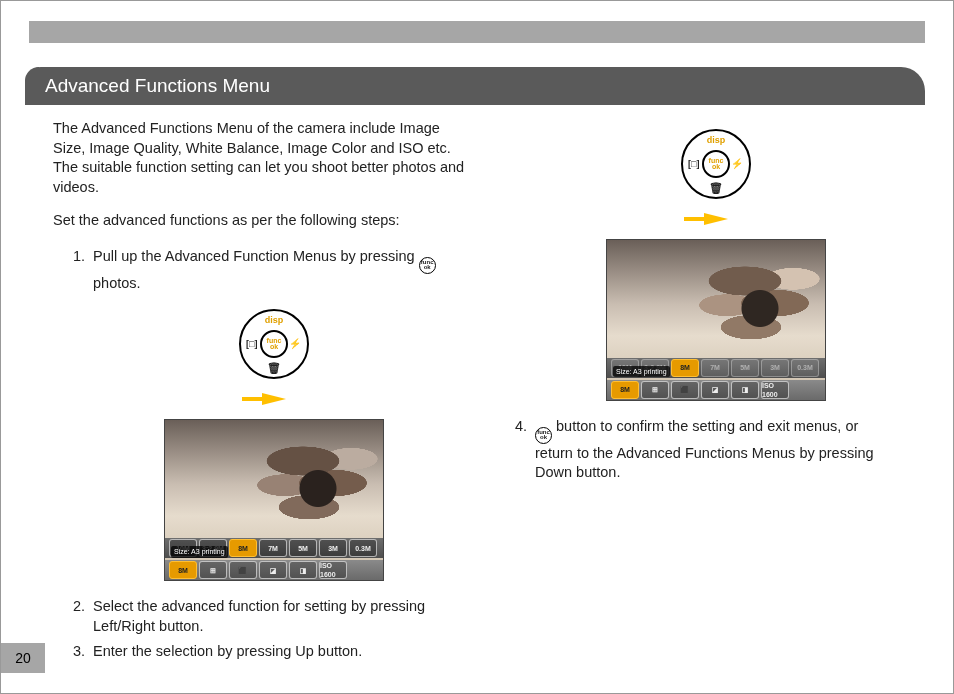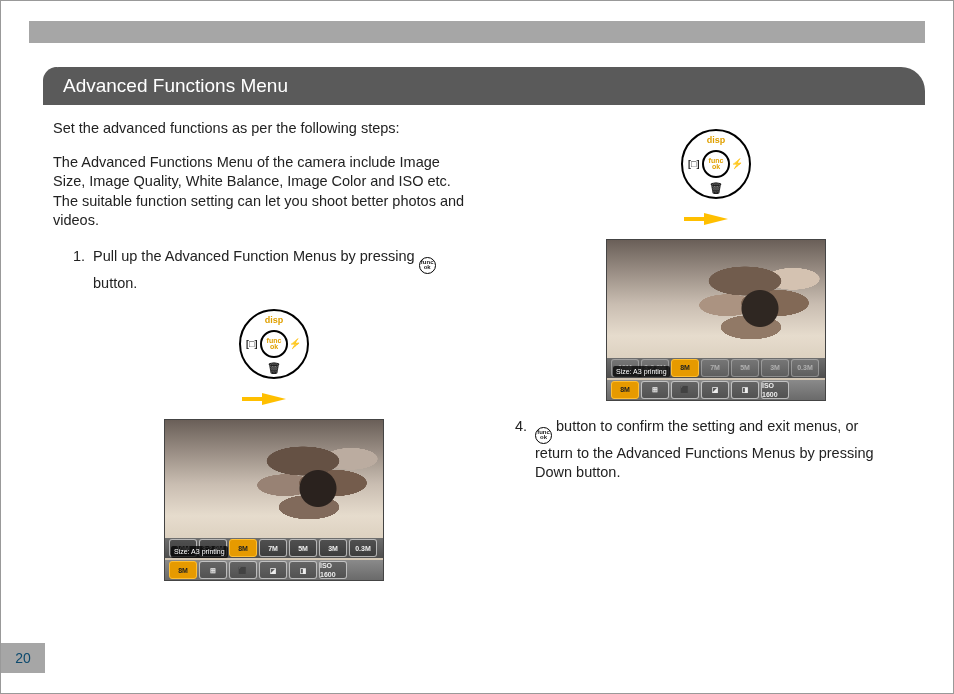--- a/index.html
+++ b/index.html
@@ -17,21 +17,21 @@
   .top-gray-bar {
     height: 22px;
     background: #a6a6a6;
     margin: 20px 28px 0 28px;
   }
   .heading-bar {
     background: #5a5a5a;
     color: #fff;
     font-size: 19px;
     padding: 8px 20px;
-    margin: 24px 28px 0 42px;
+    margin: 24px 28px 0 24px;
     border-radius: 16px 24px 0 0 / 16px 24px 0 0;
     position: relative;
   }
   .heading-bar::before {
     content: "";
     position: absolute;
     left: 0; top: 0;
     width: 14px; height: 100%;
     background: #5a5a5a;
     border-top-left-radius: 16px;
@@ -186,45 +186,45 @@
     align-items: center; justify-content: center;
     vertical-align: -3px;
     font-size: 6px; font-weight: 700; line-height: 0.9;
     flex-direction: column;
   }
   .page-num {
     position: absolute;
     left: 0; bottom: 20px;
     width: 44px; height: 30px;
     background: #a6a6a6;
-    color: #0c4a6e;
+    color: #000000;
     display: flex; align-items: center; justify-content: center;
     font-size: 14px;
   }
 </style>
 </head>
 <body>
 
 <div class="top-gray-bar"></div>
 
 <div class="heading-bar">
   <span>Advanced Functions Menu</span>
 </div>
 
 <div class="columns">
 
   <div class="col">
+    <p class="para">The Advanced Functions Menu of the camera include Image Size, Image Quality, White Balance, Image Color and ISO etc. The suitable function setting can let you shoot better photos and videos.</p>
     <p class="para">Set the advanced functions as per the following steps:</p>
-    <p class="para">The Advanced Functions Menu of the camera include Image Size, Image Quality, White Balance, Image Color and ISO etc. The suitable function setting can let you shoot better photos and videos.</p>
     <ol class="steps">
       <li>
         <span>Pull up the Advanced Function Menus by pressing </span><span class="inline-icon">
             <span>func</span>
             <span>ok</span>
-          </span><span> button.</span>
+          </span><span> photos.</span>
       </li>
     </ol>
 
     <div class="ctrl-row">
       <div class="ctrl-widget">
         <span class="top">disp</span>
         <span class="lft">[□]</span>
         <span class="rgt">⚡</span>
         <span class="bot">🗑</span>
         <span class="center">
@@ -249,20 +249,24 @@
           <div class="ico sel">8M</div>
           <div class="ico">⊞</div>
           <div class="ico">⬛</div>
           <div class="ico">◪</div>
           <div class="ico">◨</div>
           <div class="ico">ISO 1600</div>
         </div>
       </div>
     </div>
 
+    <ol class="steps" start="2">
+      <li>Select the advanced function for setting by pressing Left/Right button.</li>
+      <li>Enter the selection by pressing Up button.</li>
+    </ol>
   </div>
 
   <div class="col">
 
     <div class="ctrl-row" style="margin:10px 0 14px 24px;">
       <div class="ctrl-widget">
         <span class="top">disp</span>
         <span class="lft">[□]</span>
         <span class="rgt">⚡</span>
         <span class="bot">🗑</span>

